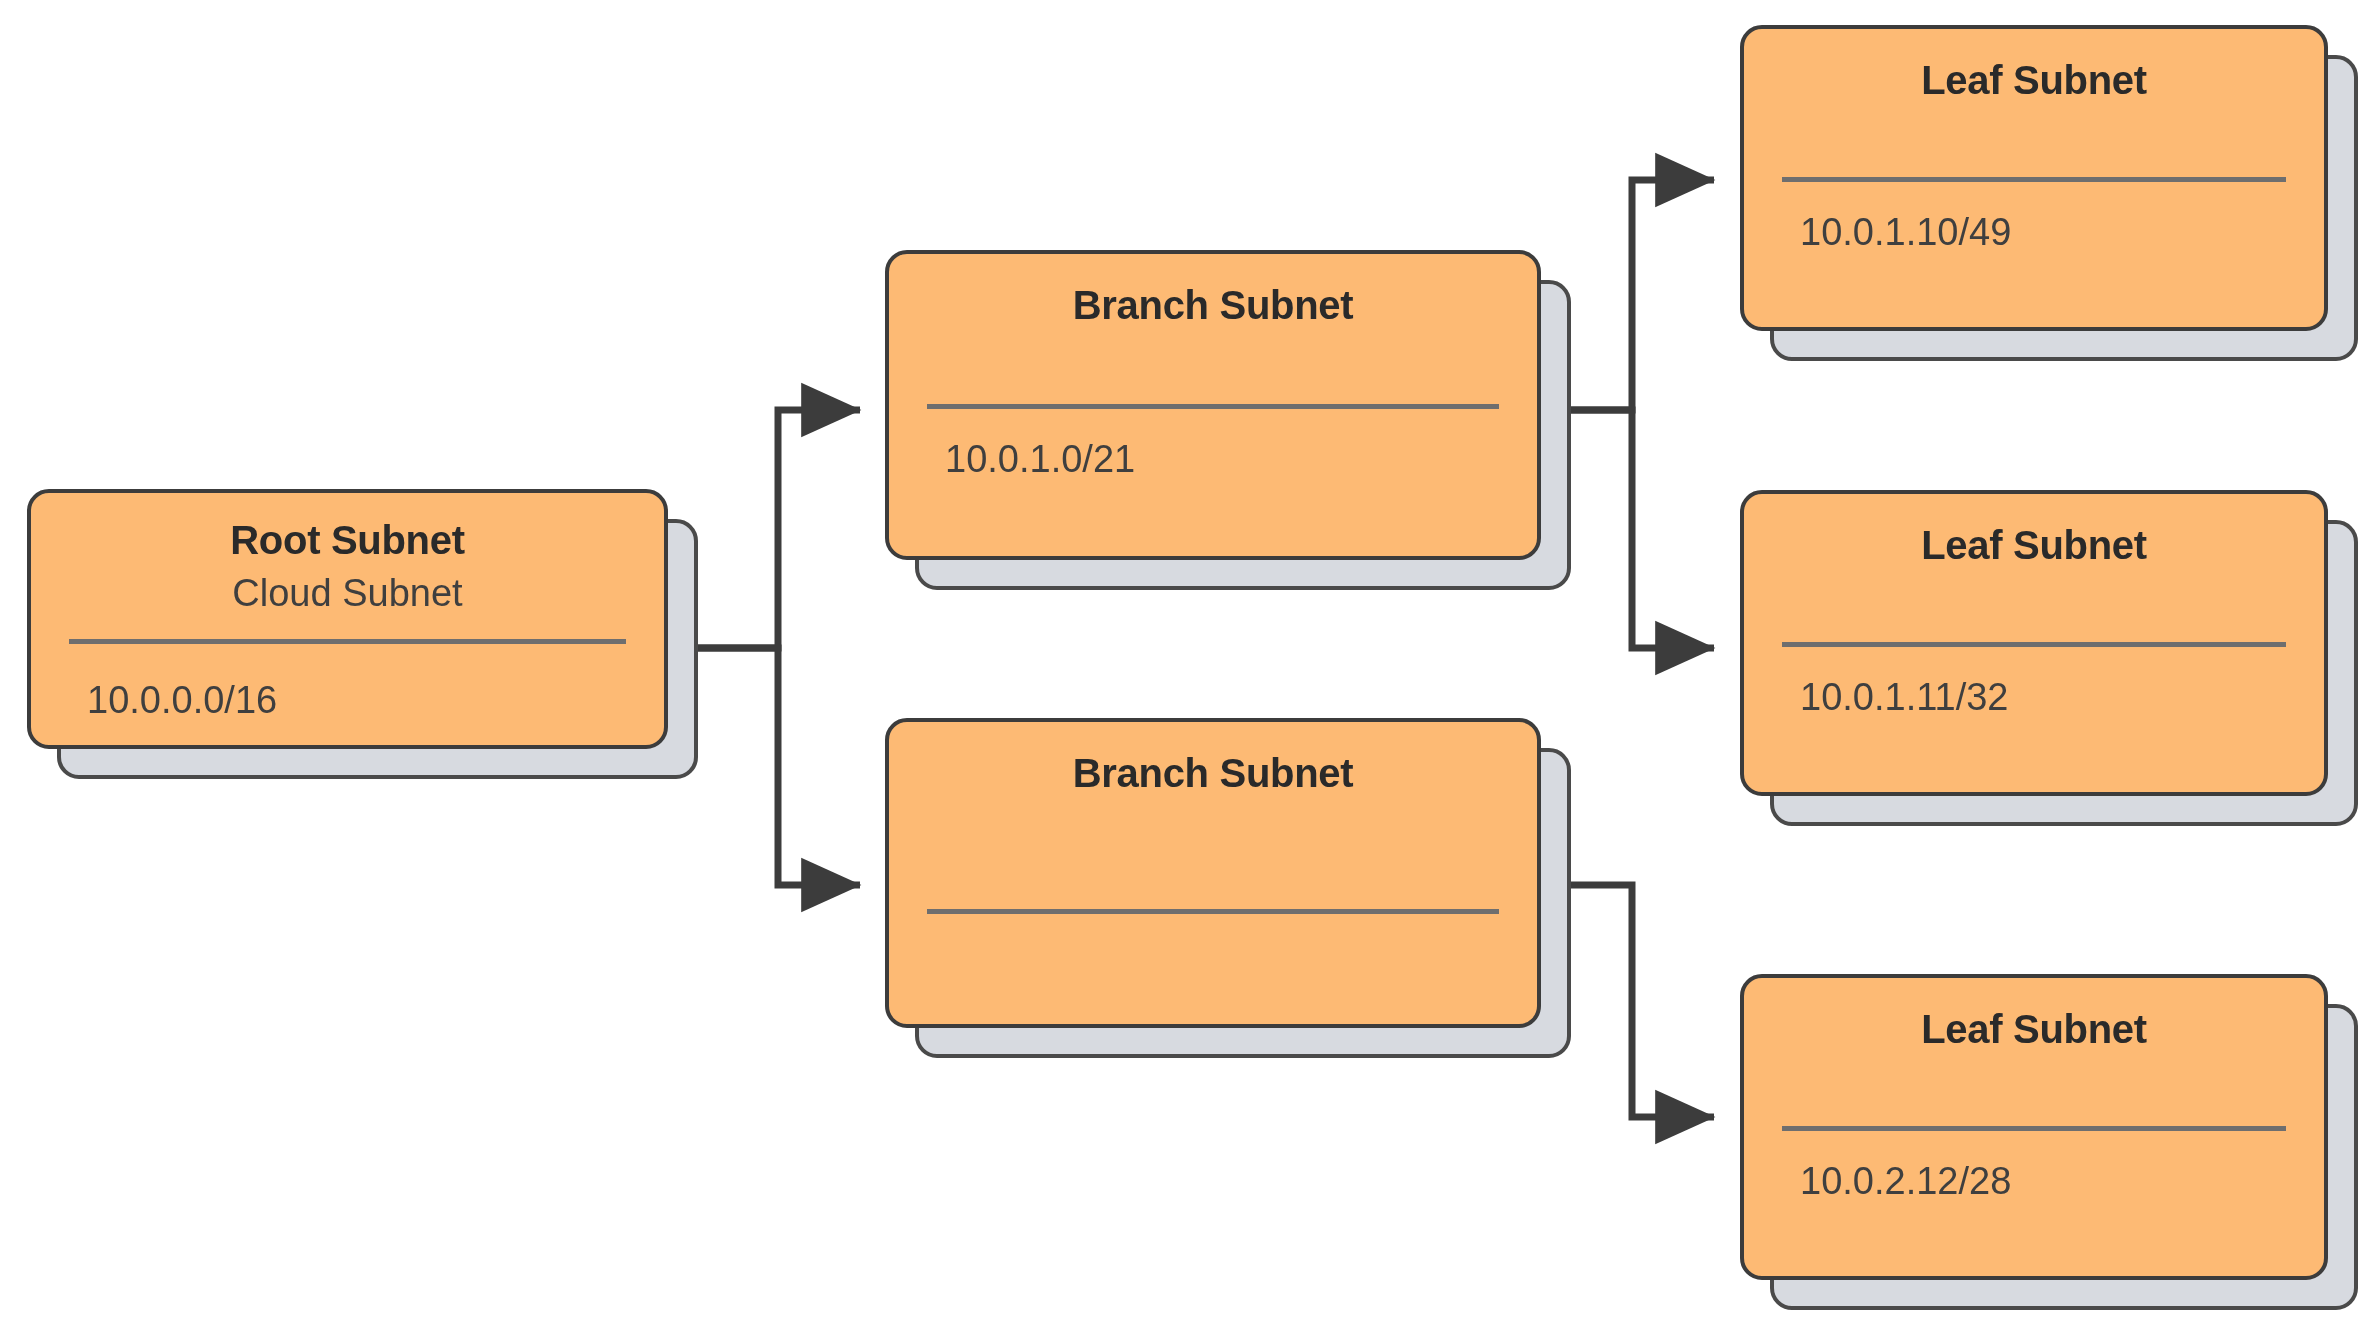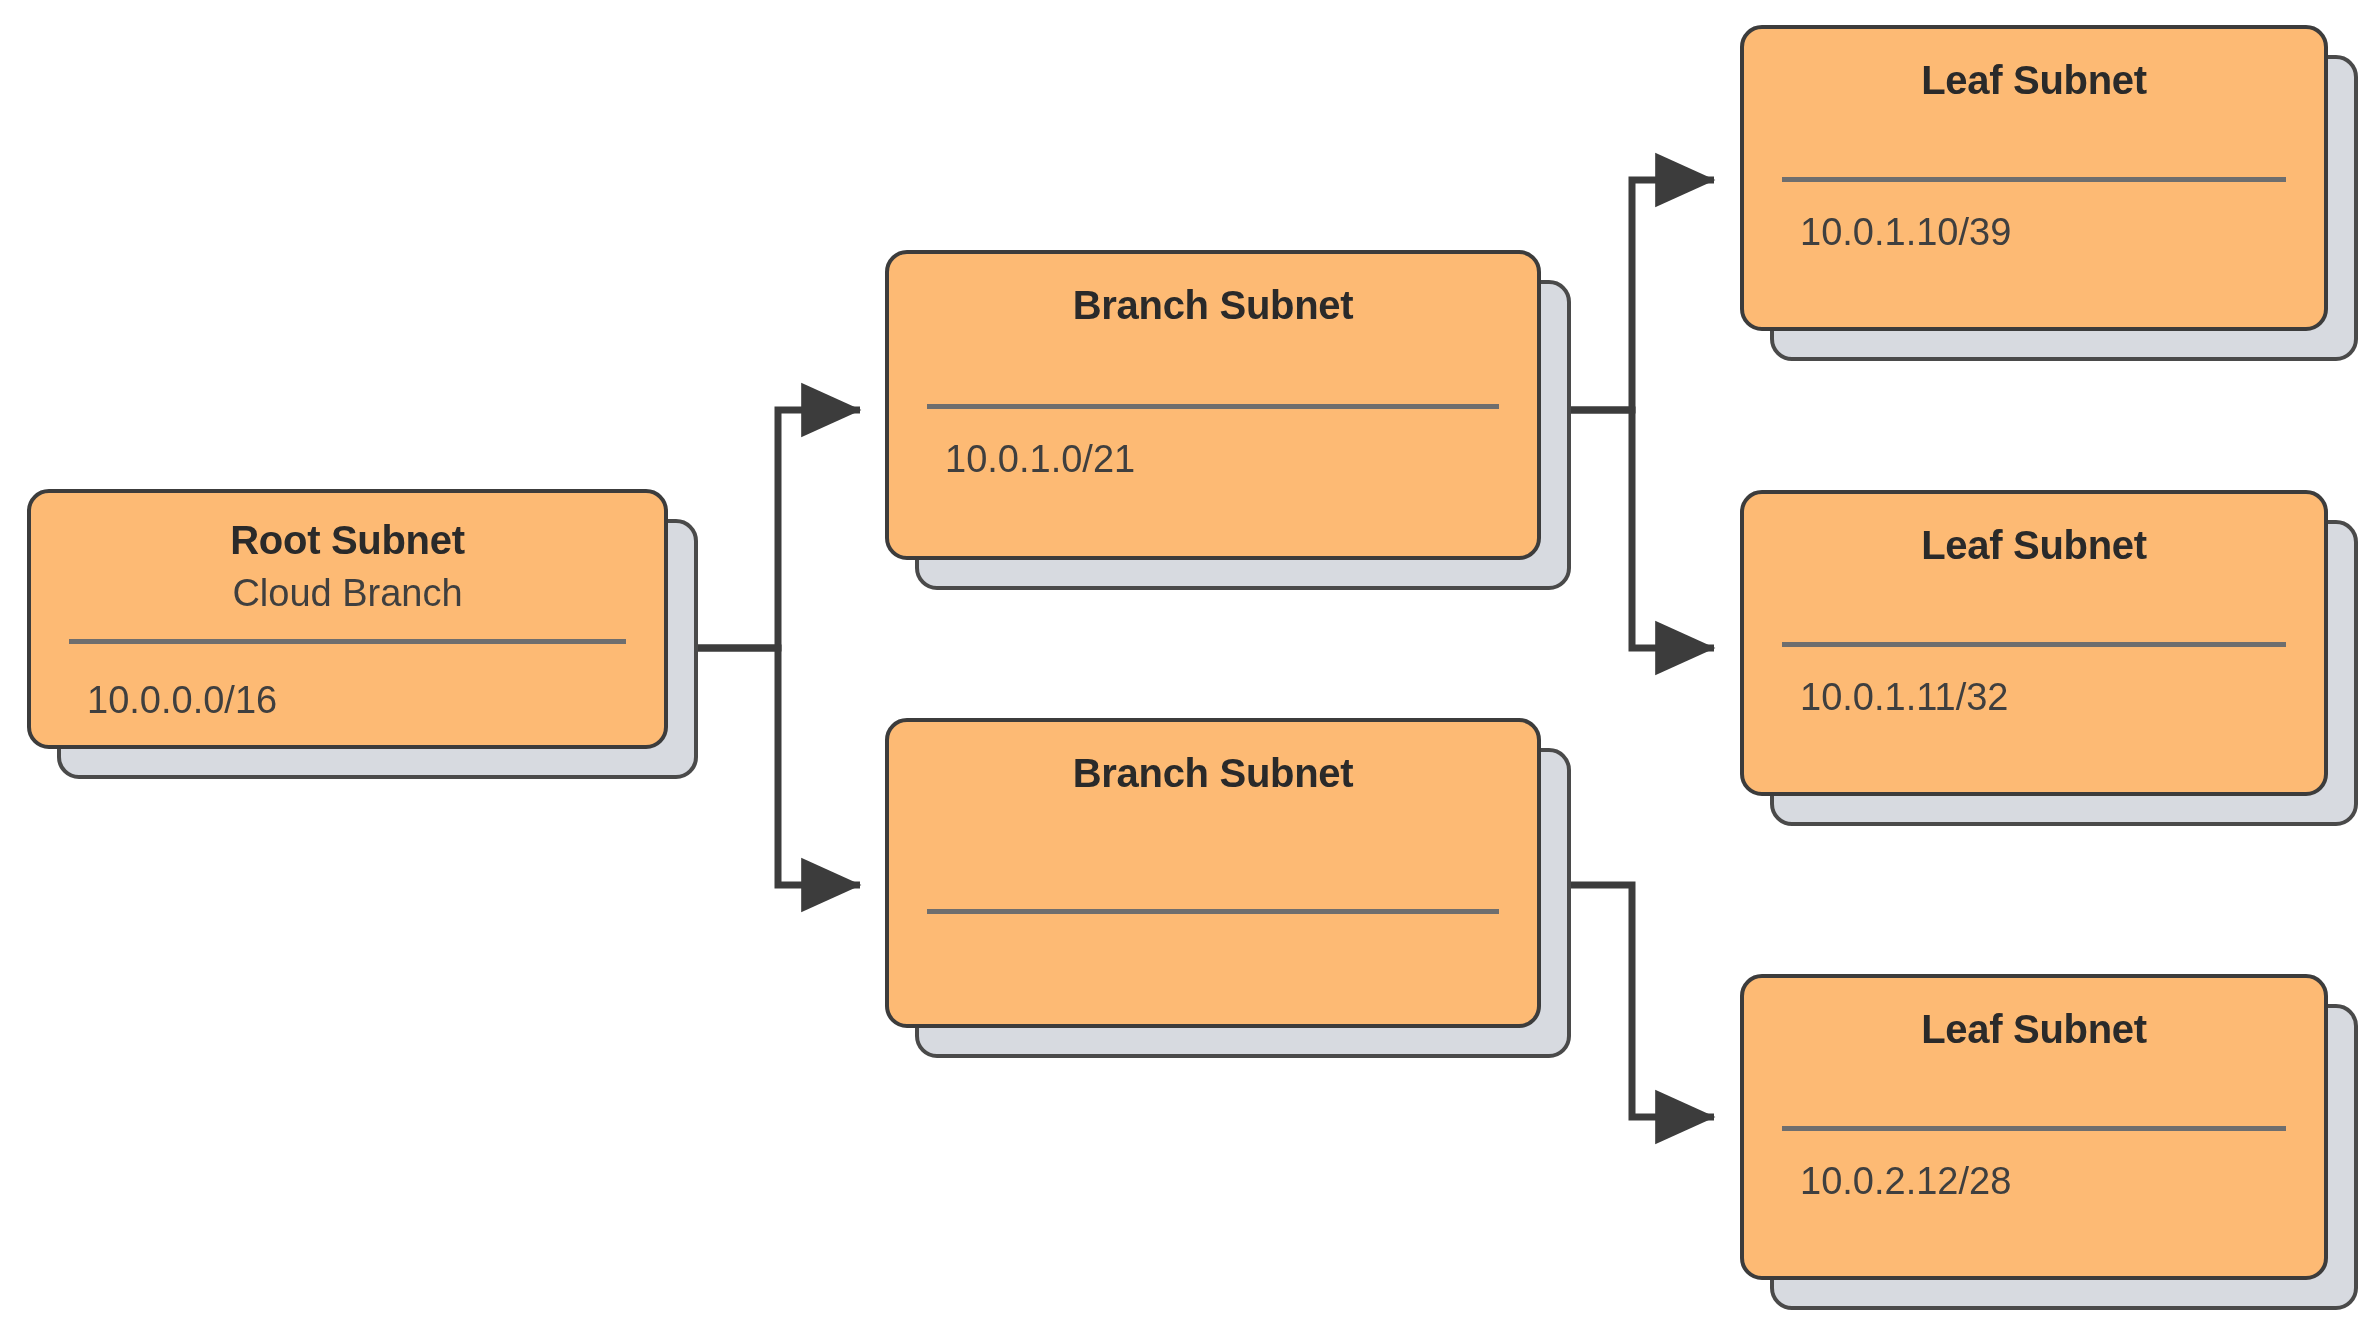--- a/index.html
+++ b/index.html
@@ -127,21 +127,21 @@
     <path d="M 1525,410 L 1632,410 L 1632,648 L 1714,648" fill="none" stroke="#3c3c3c" stroke-width="7" stroke-linecap="butt" stroke-linejoin="miter" marker-end="url(#arrowhead)"></path>
 
     <path d="M 1525,885 L 1632,885 L 1632,1117 L 1714,1117" fill="none" stroke="#3c3c3c" stroke-width="7" stroke-linecap="butt" stroke-linejoin="miter" marker-end="url(#arrowhead)"></path>
   </svg>
 
   <div class="node node-root">
     <div class="shadow-card"></div>
     <div class="card">
       <div class="card-head">
         <div class="node-title">Root Subnet</div>
-        <div class="node-subtitle">Cloud Branch</div>
+        <div class="node-subtitle">Cloud Subnet</div>
       </div>
       <div class="card-spacer"></div>
       <div class="divider"></div>
       <div class="card-foot">
         <div class="node-cidr">10.0.0.0/16</div>
       </div>
       <div class="card-spacer"></div>
     </div>
   </div>
 
@@ -174,21 +174,21 @@
 
   <div class="node node-leaf node-l1">
     <div class="shadow-card"></div>
     <div class="card">
       <div class="card-head">
         <div class="node-title">Leaf Subnet</div>
       </div>
       <div class="card-spacer"></div>
       <div class="divider"></div>
       <div class="card-foot">
-        <div class="node-cidr">10.0.1.10/39</div>
+        <div class="node-cidr">10.0.1.10/49</div>
       </div>
       <div class="card-spacer"></div>
     </div>
   </div>
 
   <div class="node node-leaf node-l2">
     <div class="shadow-card"></div>
     <div class="card">
       <div class="card-head">
         <div class="node-title">Leaf Subnet</div>

